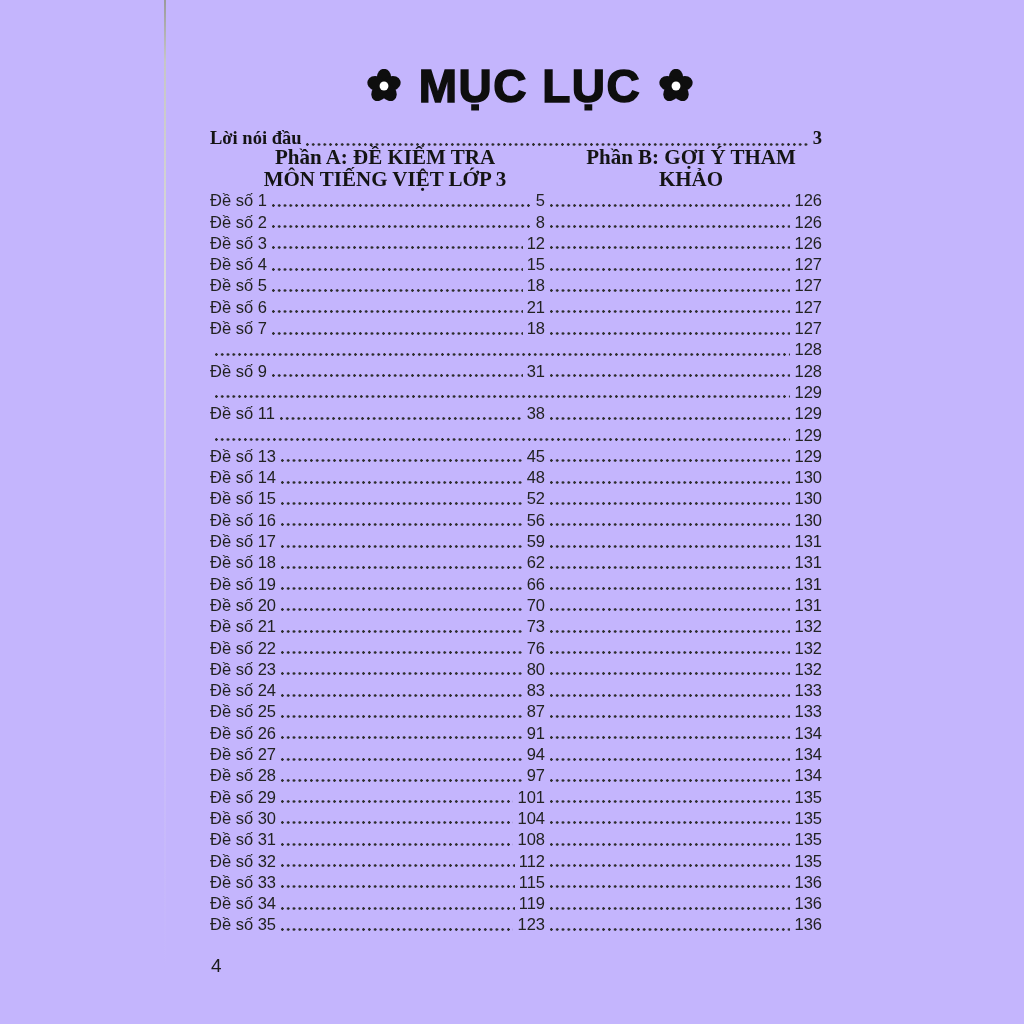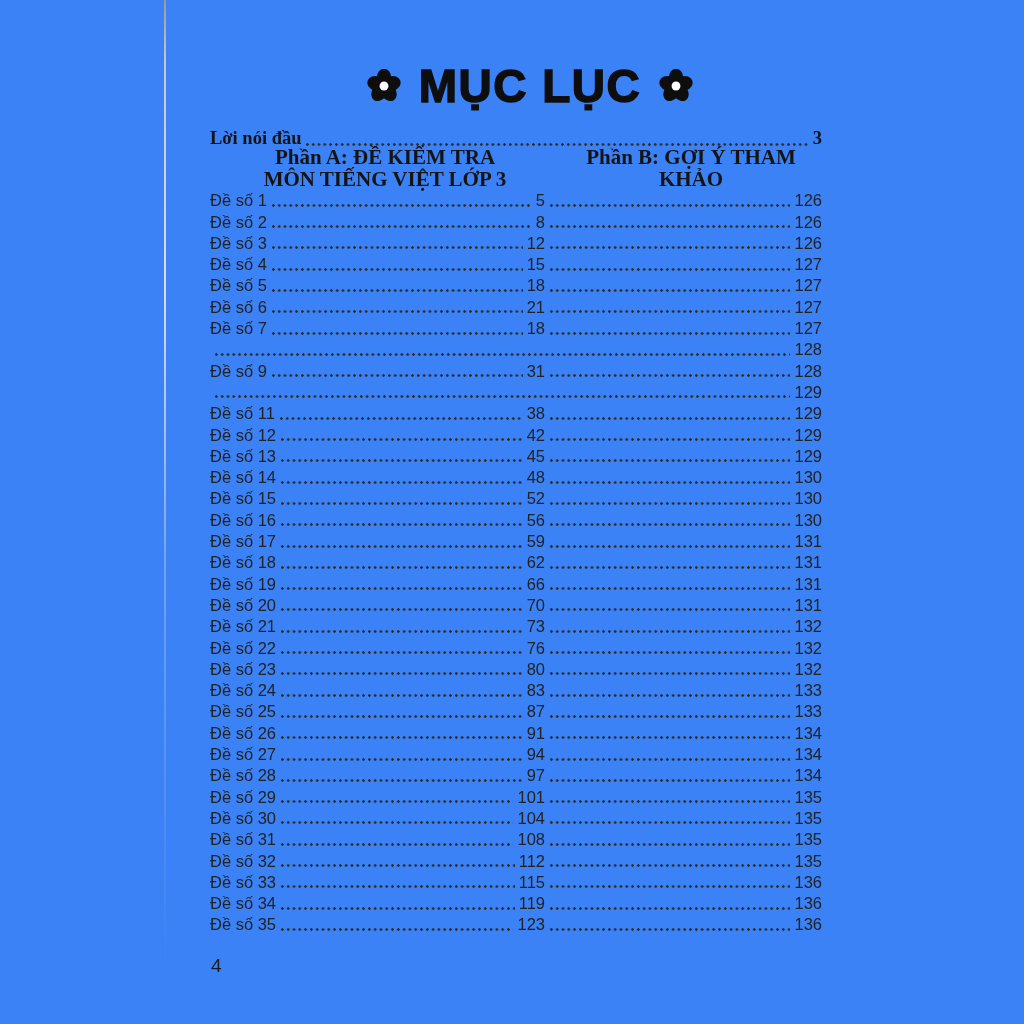--- a/index.html
+++ b/index.html
@@ -1,20 +1,20 @@
 <!DOCTYPE html>
 <html><head>
 <meta charset="utf-8">
 <style>
   html, body { margin: 0; padding: 0; background: #ffffff; }
   .canvas {
     position: relative;
     width: 1024px;
     height: 1024px;
-    background: #3b82f6;
+    background: #c4b5fd;
     overflow: hidden;
     font-family: "Liberation Sans", "DejaVu Sans", sans-serif;
     color: #1d1d1d;
     text-decoration: underline;
   }
   
   .page-edge {
     position: absolute;
     left: 164px; top: 0;
     width: 2px; height: 100%;
@@ -245,25 +245,20 @@
     <div class="group-a">
       <span class="toc-label">Đề số 11</span>
       <span class="leader"></span>
       <span class="num">38</span>
     </div>
     <span class="leader"></span>
     <span class="num">129</span>
   </div>
 
   <div class="toc-row">
-    <div class="group-a">
-      <span class="toc-label">Đề số 12</span>
-      <span class="leader"></span>
-      <span class="num">42</span>
-    </div>
     <span class="leader"></span>
     <span class="num">129</span>
   </div>
 
   <div class="toc-row">
     <div class="group-a">
       <span class="toc-label">Đề số 13</span>
       <span class="leader"></span>
       <span class="num">45</span>
     </div>

